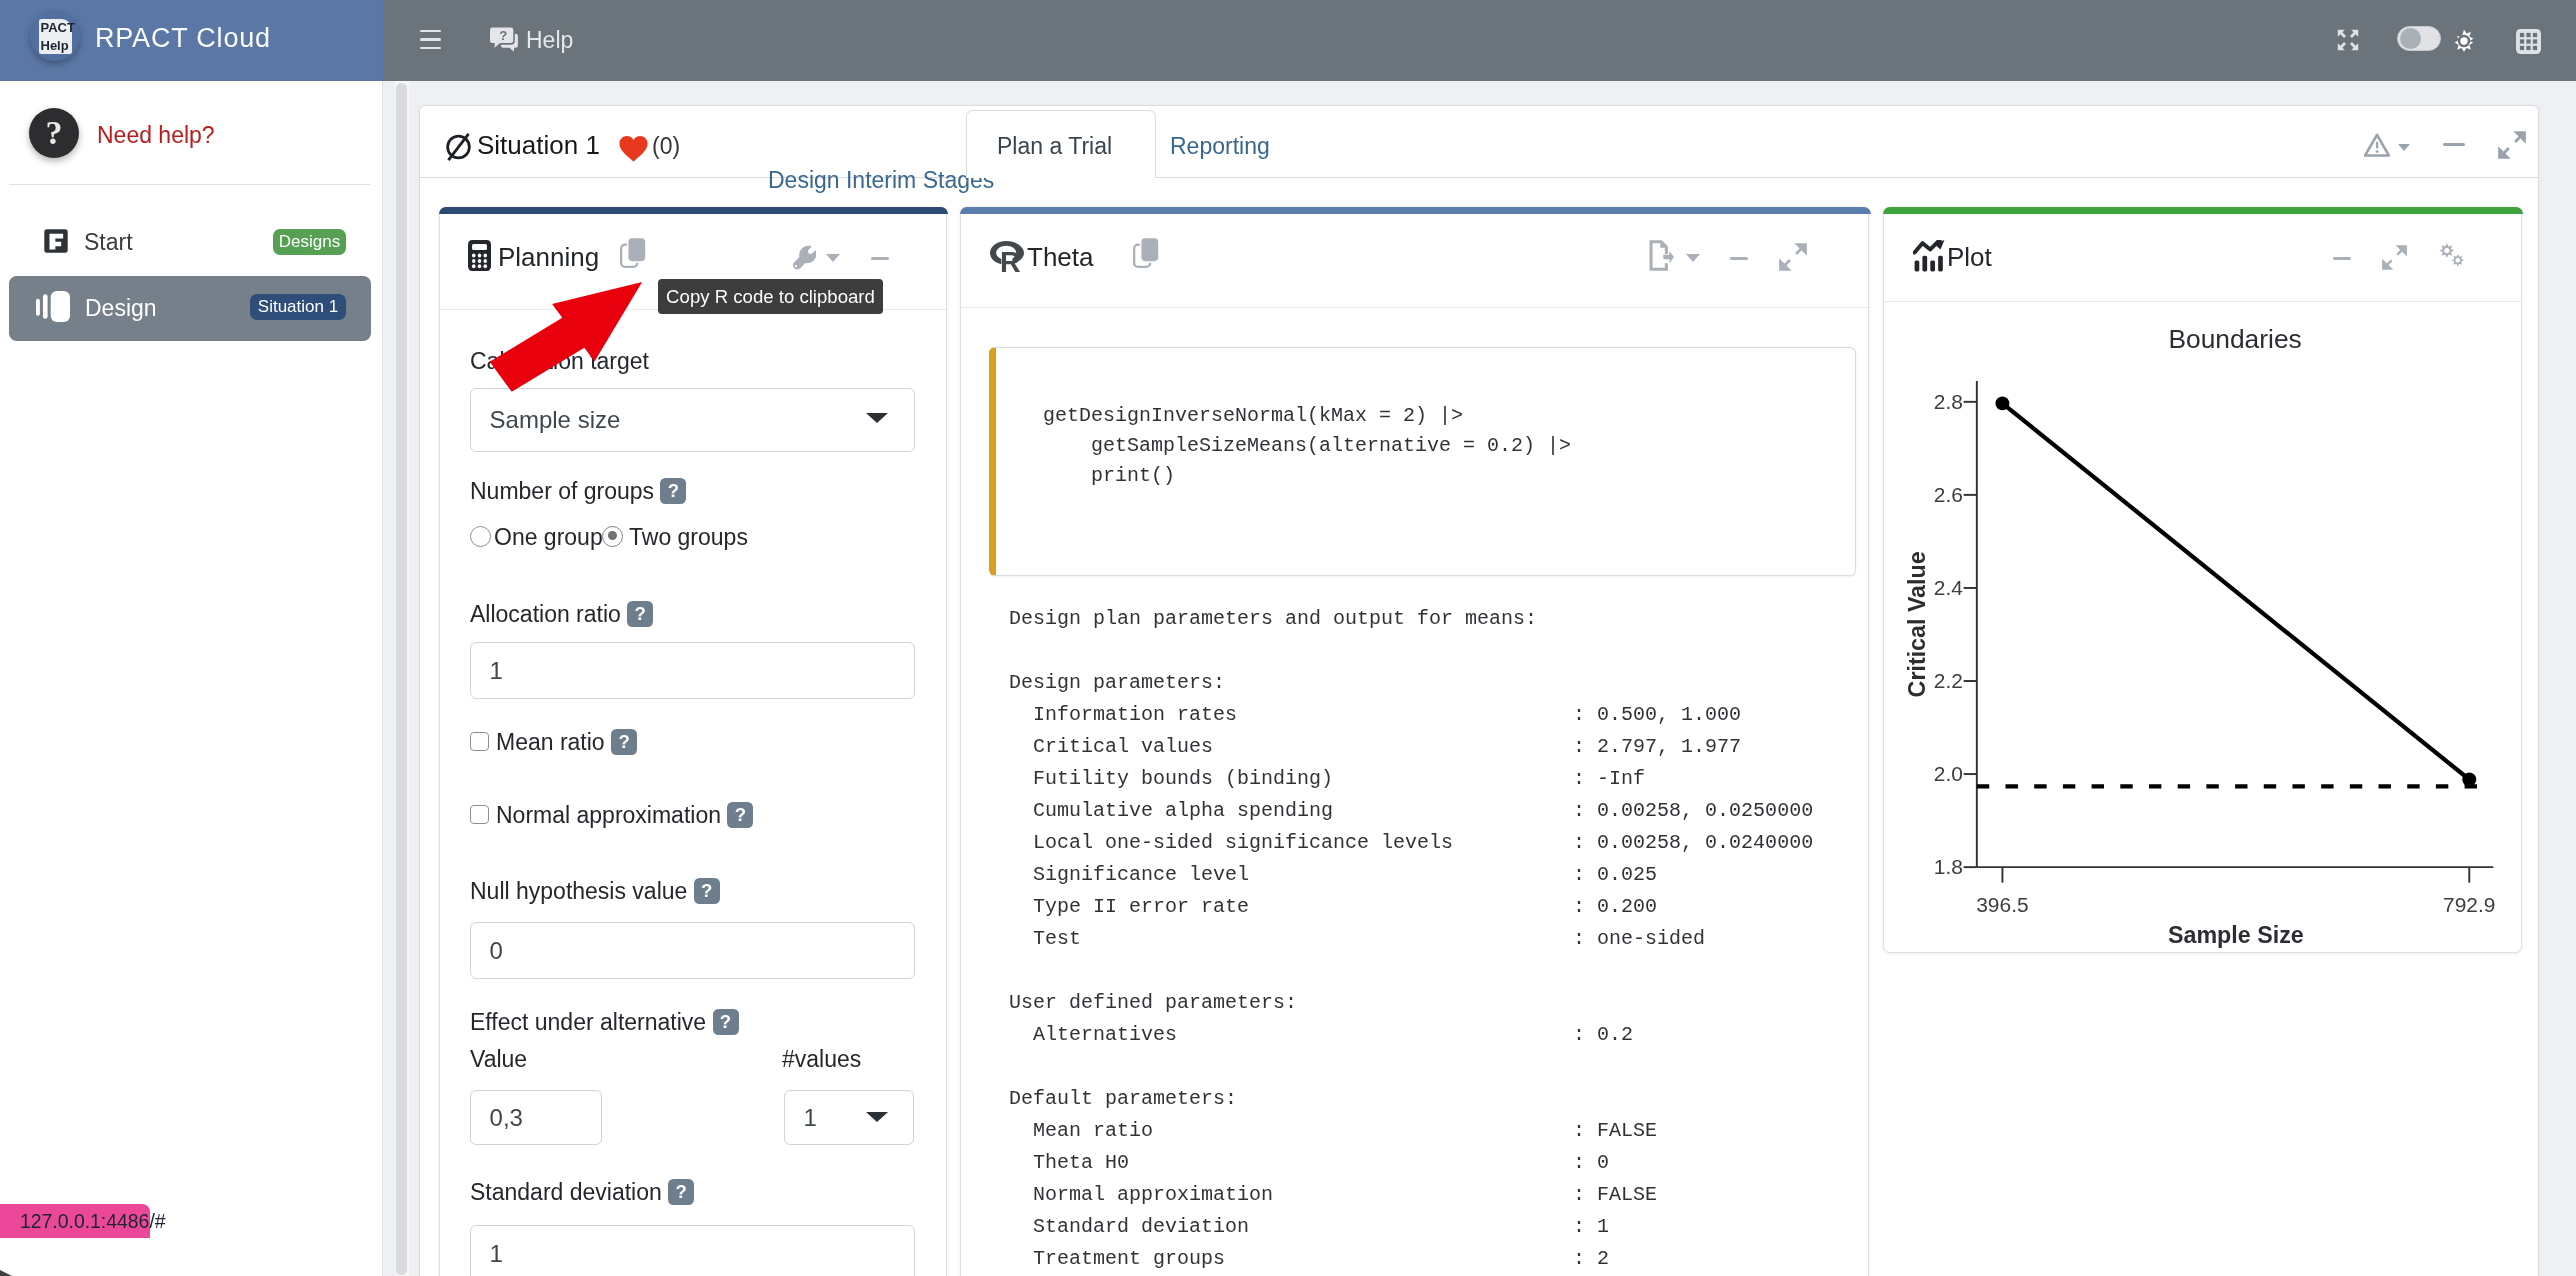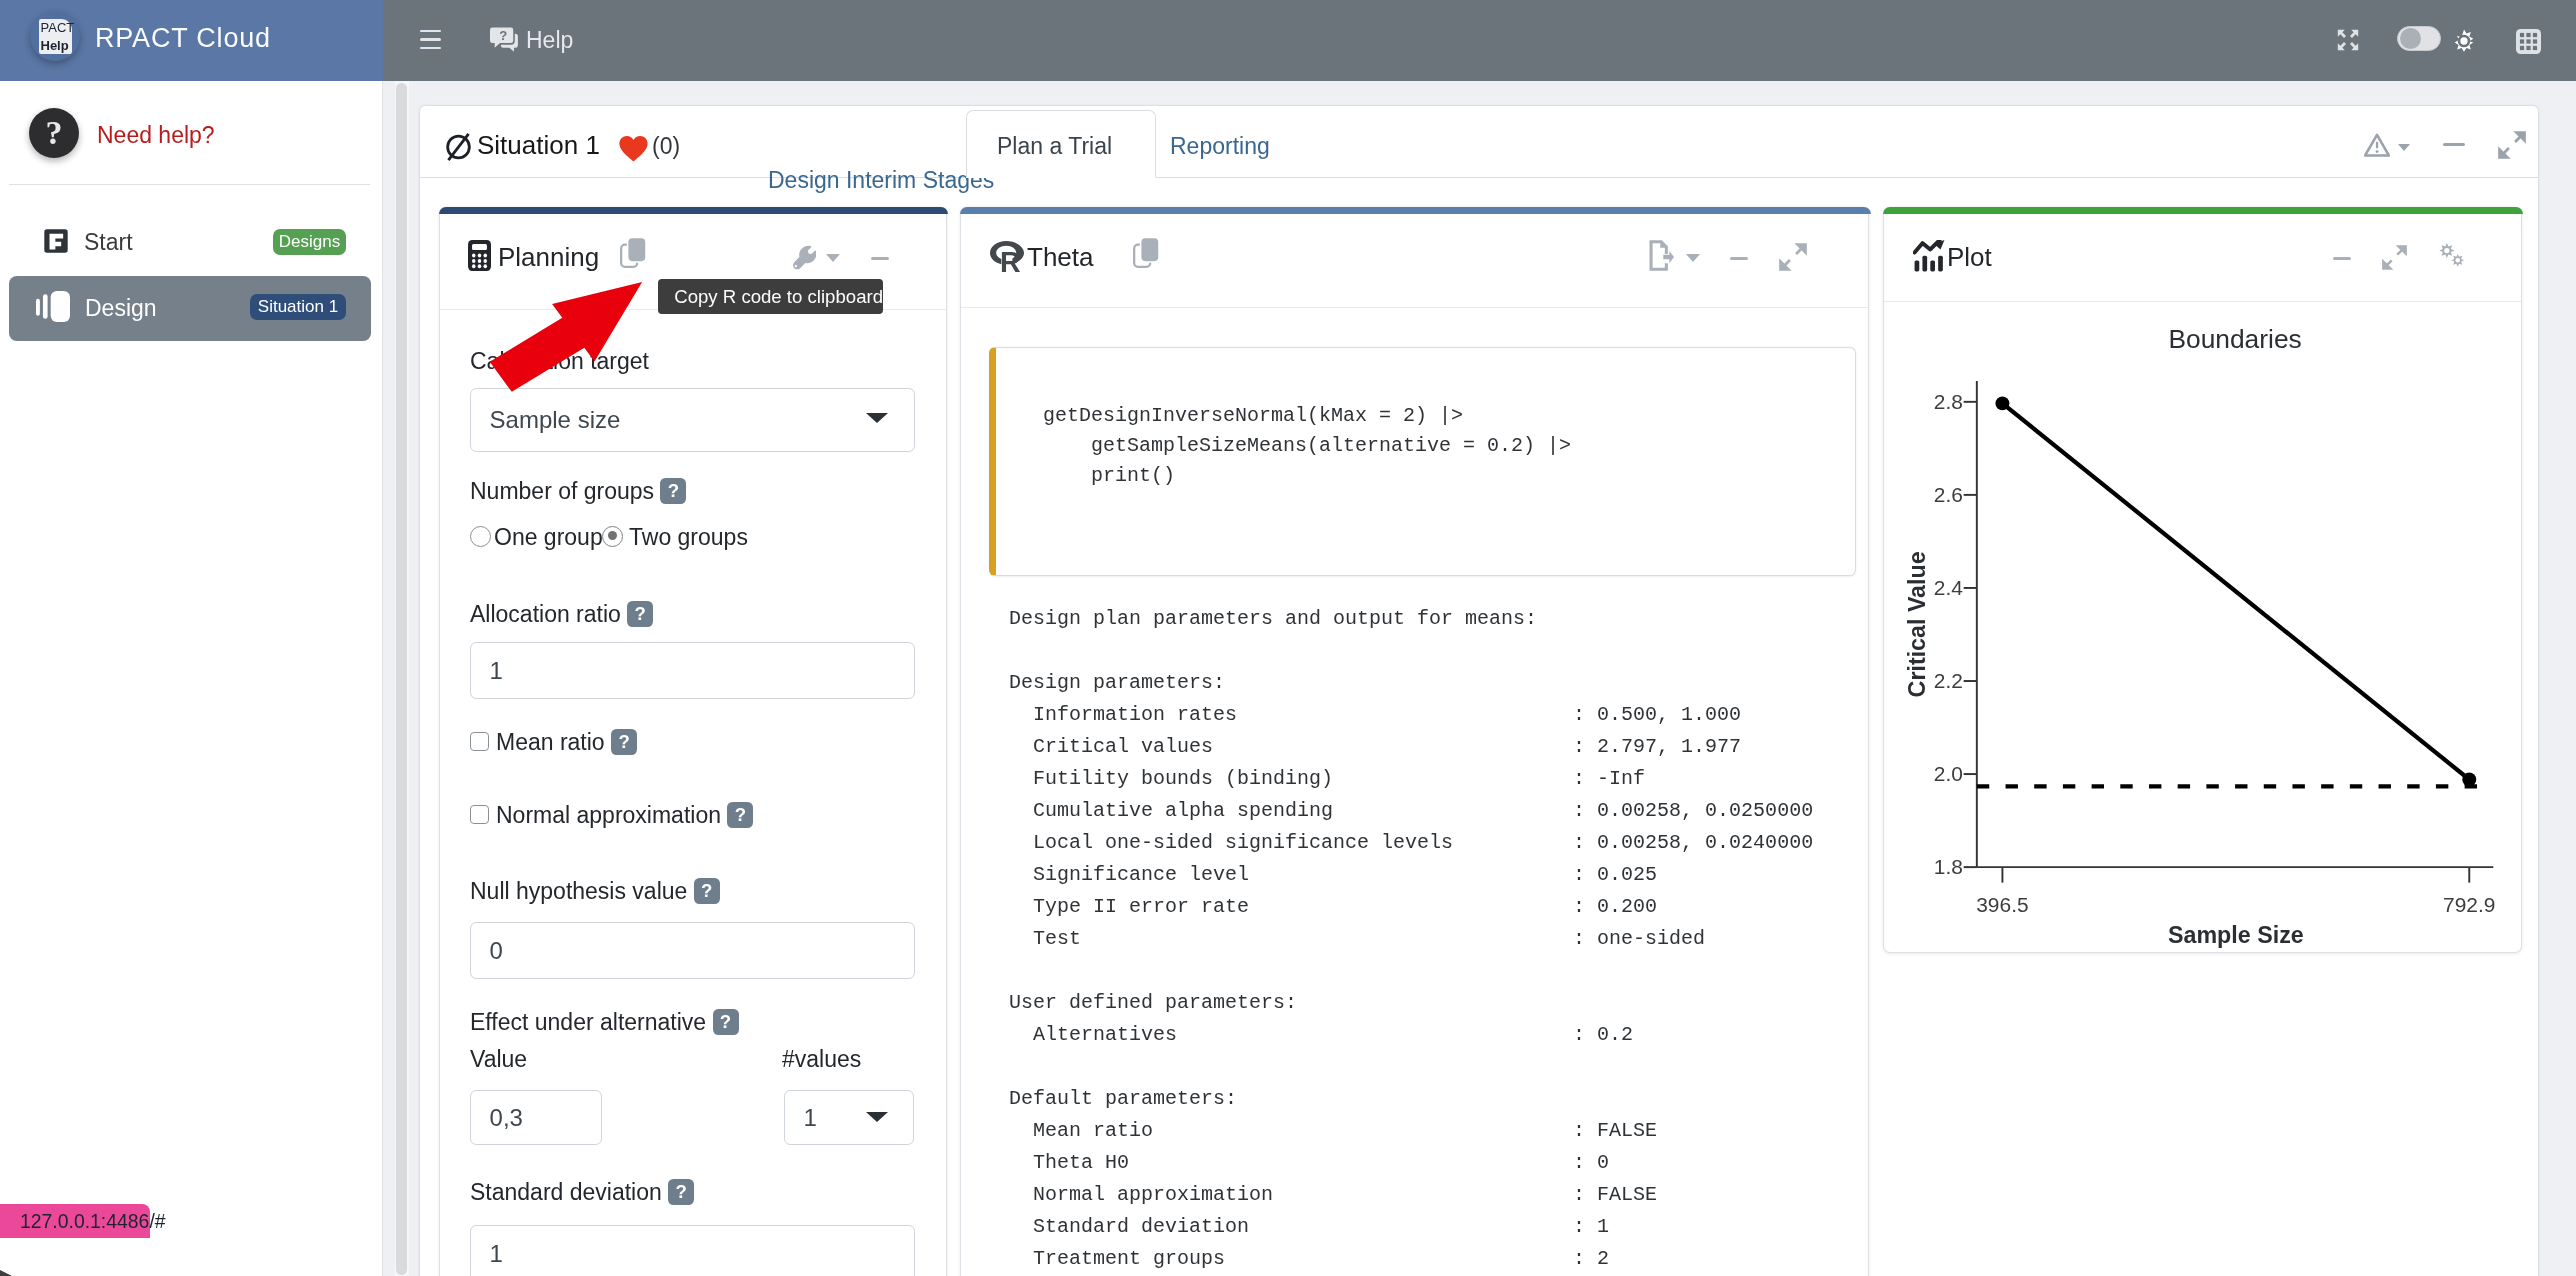--- a/index.html
+++ b/index.html
@@ -5,21 +5,21 @@
 * { margin:0; padding:0; box-sizing:border-box; }
 html,body { width:2576px; height:1277px; overflow:hidden; }
 body { font-family:"Liberation Sans", sans-serif; background:#eef0f3; position:relative; }
 .abs { position:absolute; }
 
 
 #sidebar { left:0; top:0; width:383px; height:1277px; background:#fff; border-right:0.8px solid #e3e4e6; }
 #sidehead { left:0; top:0; width:383px; height:81px; background:#5a77a5; }
 #logo { left:29.5px; top:11px; width:50px; height:50px; border-radius:50%; background:#51709f; box-shadow:0 3.1px 7.8px rgba(0,0,0,.28); overflow:hidden; }
 #logo .bub { position:absolute; left:9.3px; top:7.8px; width:33px; height:35px; background:#eceef2; border-radius:2.3px 11px 2.3px 2.3px; }
-#logo .t1 { position:absolute; left:11px; top:9.3px; font-size:13px; color:#1c2430; font-weight:normal; letter-spacing:0;text-align:right; }
+#logo .t1 { position:absolute; left:11px; top:9.3px; font-size:13px; color:#1c2430; font-weight:bold; letter-spacing:0;text-align:right; }
 #logo .t2 { position:absolute; left:11px; top:27px; font-size:13px; color:#1c2430; font-weight:bold; }
 #sidetitle { left:95px; top:23px; font-size:27px; color:#fbfcfd; letter-spacing:0.8px; }
 #helpcirc { left:29px; top:108px; width:50px; height:50px; border-radius:50%; background:#2d2d2f; box-shadow:0 3.1px 7px rgba(0,0,0,.3); color:#e8e8e8; font-size:34px; font-weight:bold; text-align:center; line-height:50px; font-family:"Liberation Serif",serif;}
 #needhelp { left:97px; top:122px; font-size:23px; color:#b91c1c; }
 #sidediv { left:9.3px; top:184px; width:361px; height:0.8px; background:#e0e0e2; }
 #designbg { left:9.3px; top:276px; width:362px; height:65px; background:#76808b; border-radius:7.8px; }
 .slabel { font-size:23px; }
 #startlabel { left:84px; top:19.4px; color:#3b3b3d; }
 #designlabel { left:85px; top:19.4px; color:#fff; }
 .badge { font-size:17px; color:#fff; border-radius:7px; text-align:center; }
@@ -69,21 +69,21 @@
 .chk { width:19.4px; height:19.4px; border:1.6px solid #8b9096; border-radius:3.9px; background:#fff; }
 .radio { width:21px; height:21px; border:1.6px solid #8b9096; border-radius:50%; background:#fff; }
 
 
 #codeblock { left:989px; top:347px; width:867px; height:229px; background:#fff; border:0.8px solid #d9dde2; border-left:7.8px solid #d7a021; border-radius:6.2px; box-shadow:0 0.8px 2.3px rgba(0,0,0,.07); }
 .mono { font-family:"Liberation Mono", monospace; font-size:20px; color:#2f3337; line-height:30px; white-space:pre; }
 #codetext { left:1043px; top:401px; }
 #outtext { left:1009px; top:603px; line-height:32px; width:833px; overflow:hidden; }
 
 
-#tooltip { left:658px; top:279px; width:225px; height:35px; background:#3d3d3d; border-radius:3.9px; color:#fdfdfd; font-size:18.6px; text-align:right; line-height:35px; }
+#tooltip { left:658px; top:279px; width:225px; height:35px; background:#3d3d3d; border-radius:3.9px; color:#fdfdfd; font-size:18.6px; text-align:center; line-height:35px; }
 </style>
 </head>
 <body>
 
 <div id="sidebar" class="abs"></div>
 <div id="sidehead" class="abs"></div>
 <div id="logo" class="abs">
     <div class="bub"></div>
     <div class="t1">PACT</div>
     <div class="t2">Help</div>

